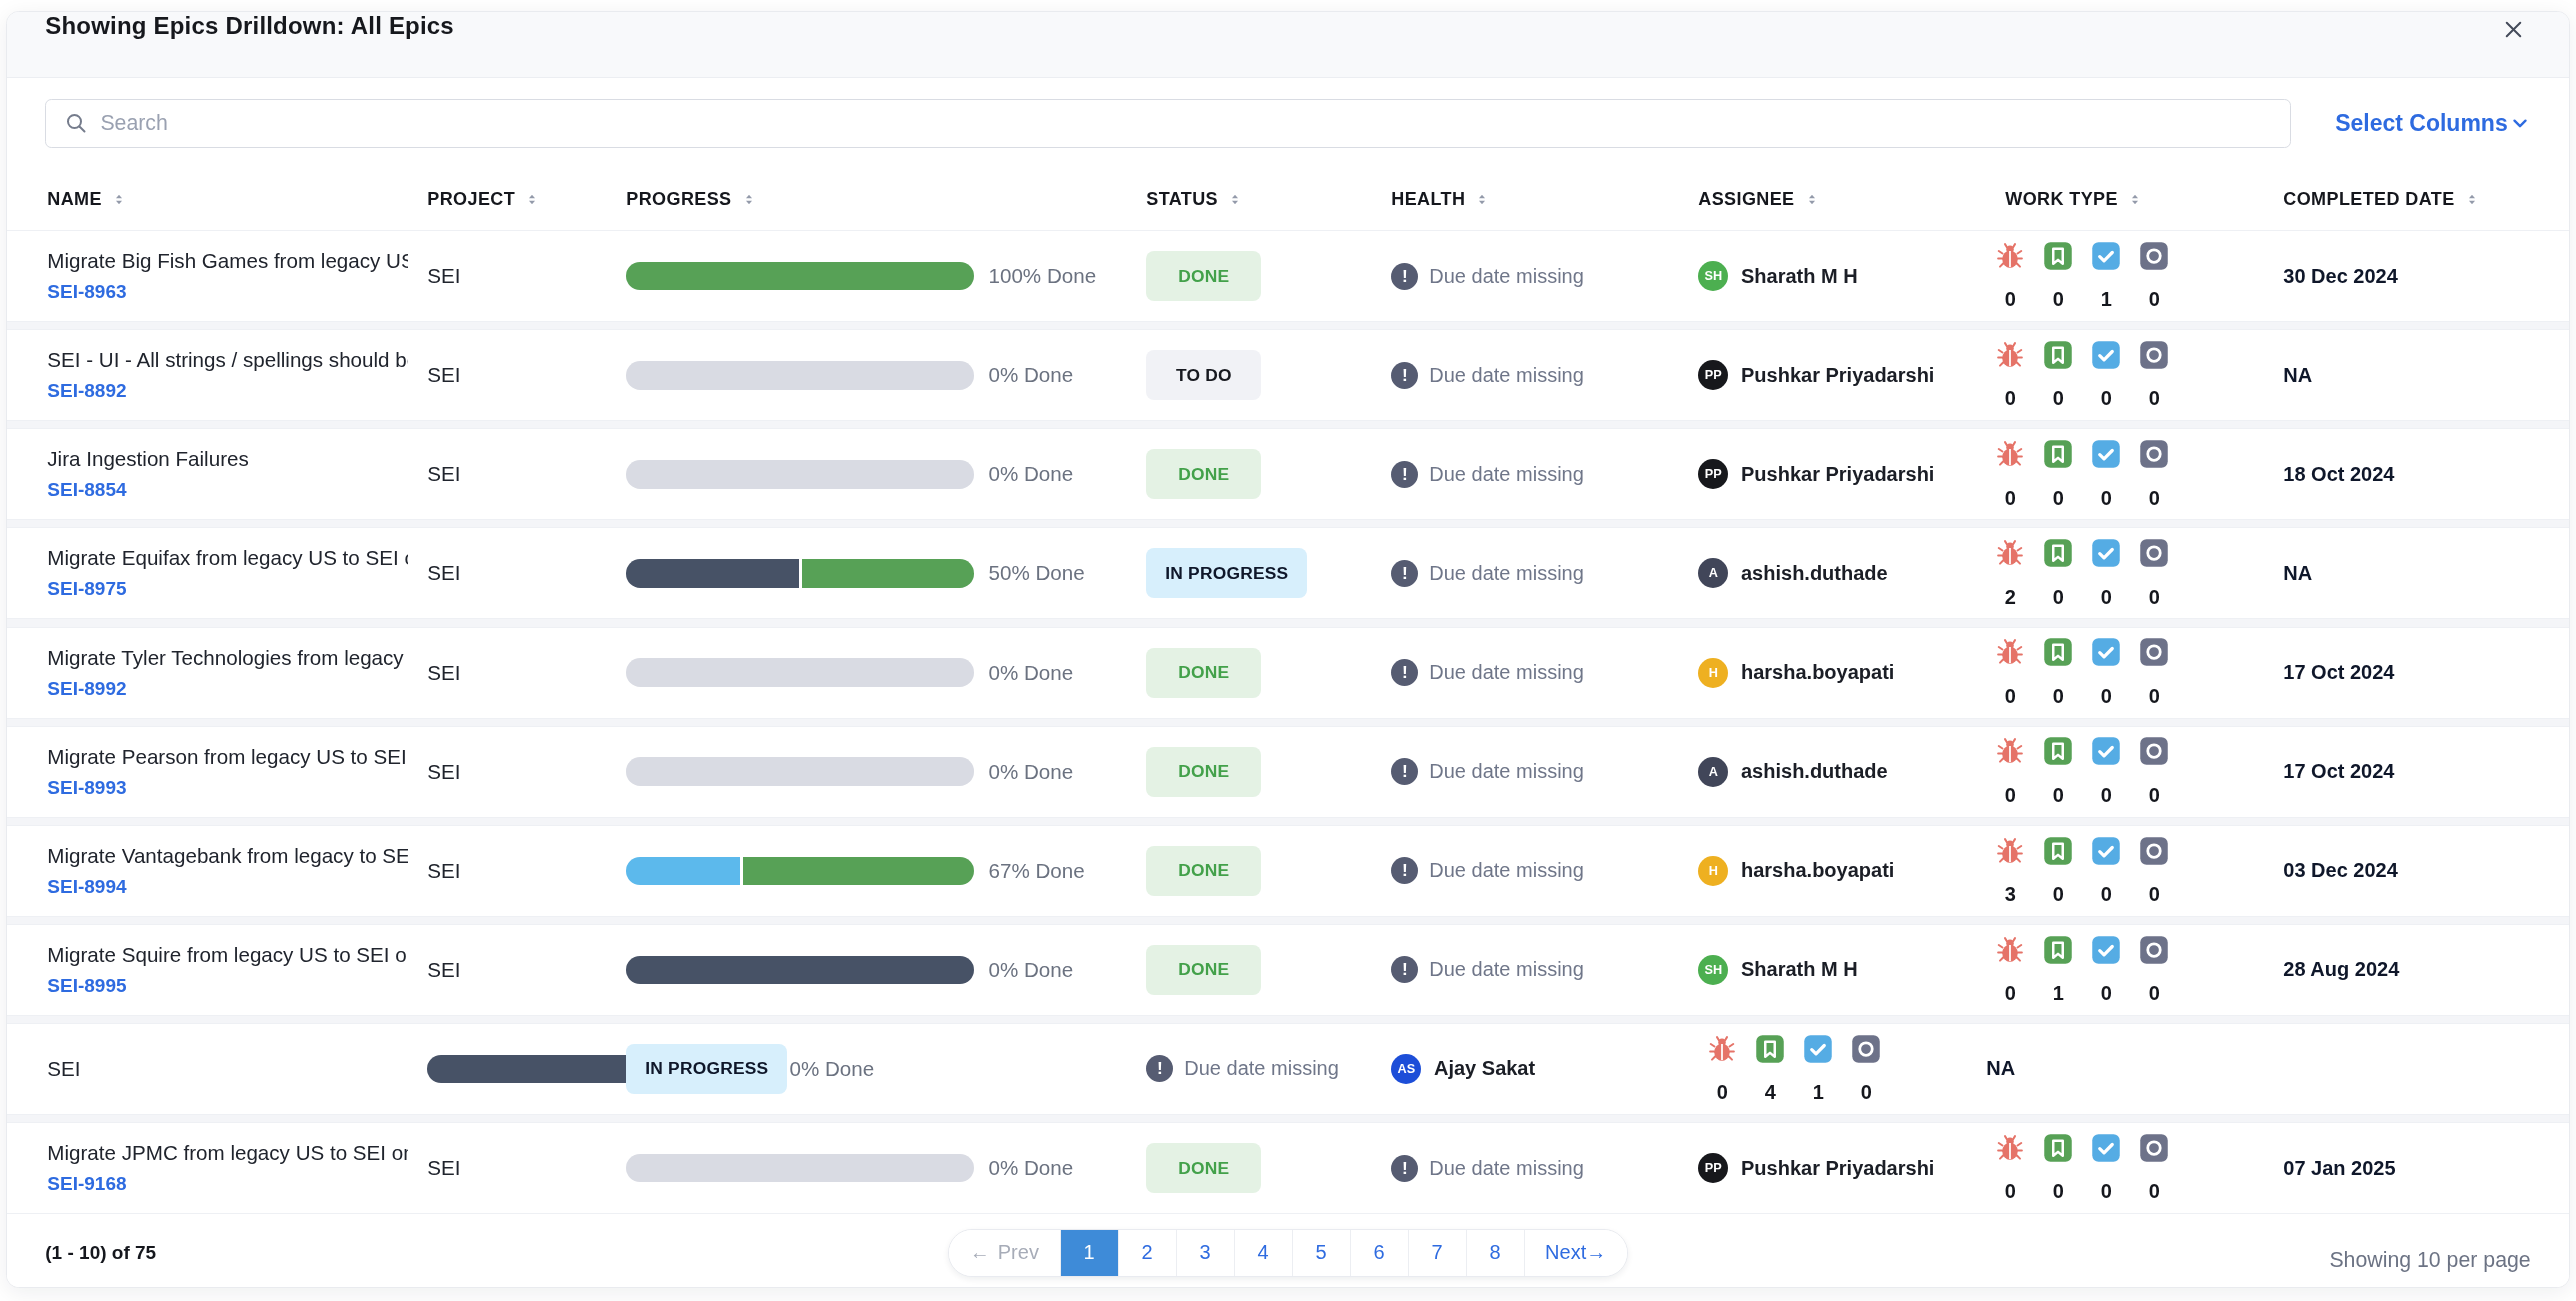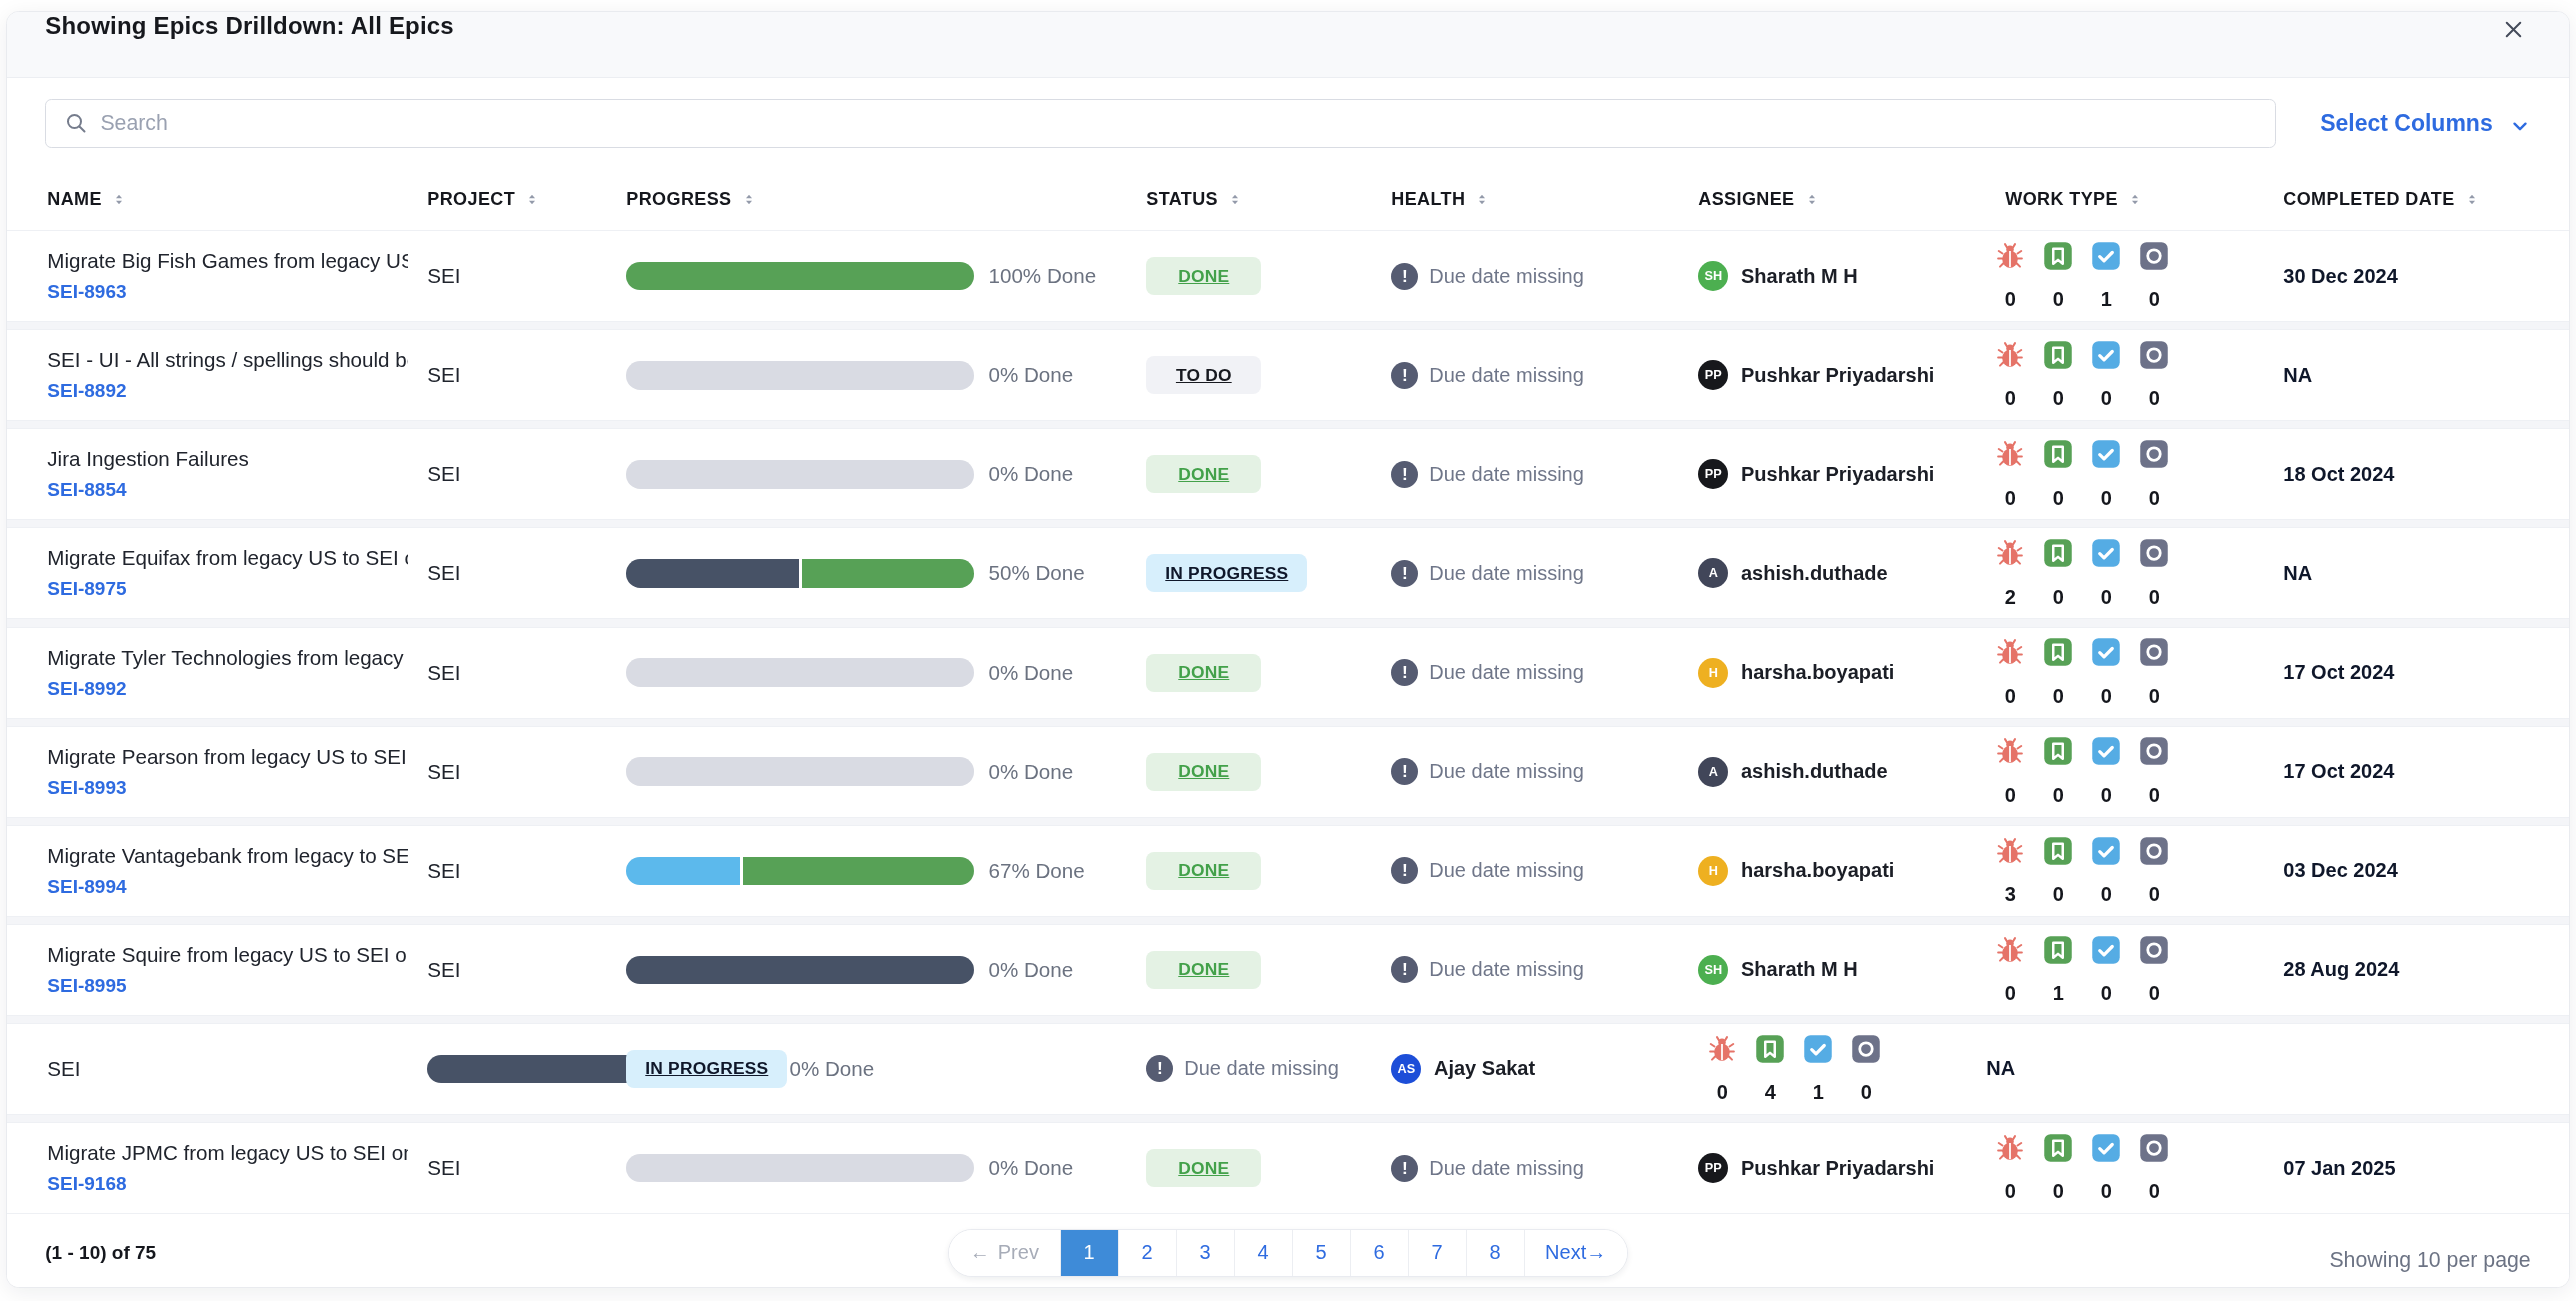--- a/index.html
+++ b/index.html
@@ -17,21 +17,21 @@
   .close-btn { margin-left: auto; width: 35px; height: 35px; display: flex; align-items: center;
     justify-content: center; cursor: pointer; background: none; border: none; }
 
   
   .toolbar { display: flex; align-items: center; padding: 20.6px 38px 20.6px 38px; }
   .search-box { flex: 1; height: 49px; border: 1.6px solid #d9dce3; border-radius: 6.3px;
     display: flex; align-items: center; padding: 0 17.4px; gap: 12.7px; background: #fff; margin-right: 44px; }
   .search-box input { border: none; outline: none; flex: 1; font-size: 21.3px;
     font-family: "Liberation Sans", sans-serif; color: #30343f; background: transparent; }
   .search-box input::placeholder { color: #9aa1b1; }
-  .select-columns { display: flex; align-items: flex-end; gap: 16px; color: #2e6be0;
+  .select-columns { display: flex; align-items: center; gap: 1px; color: #2e6be0;
     font-size: 23px; font-weight: 700; cursor: pointer; background: none; border: none;
     font-family: "Liberation Sans", sans-serif; }
 
   
   .grid { display: grid; align-items: center; padding-left: 40px;
     grid-template-columns: 380px 199px 520px 245px 307px 288px 297px 1fr; }
 
   
   .thead { height: 62px; flex: 0 0 62px; }
   .hcell { display: flex; align-items: center; gap: 11px; cursor: pointer; }
@@ -50,22 +50,22 @@
     color: #2e6be0; cursor: pointer; text-decoration: none; }
   .cell-project { font-size: 20.6px; color: #20242d; }
 
   .cell-progress { display: flex; align-items: center; gap: 14.2px; }
   .pbar { width: 348px; height: 28.5px; border-radius: 14.2px; overflow: hidden;
     display: flex; gap: 3.2px; flex: 0 0 348px; }
   .pseg { height: 100%; }
   .plabel { font-size: 20.6px; color: #6b7280; white-space: nowrap; }
 
   .badge { display: inline-flex; align-items: center; justify-content: center;
-    min-width: 115px; height: 38px; padding: 0 19px; border-radius: 8px;
-    font-size: 17.4px; font-weight: 700; letter-spacing: 0.2px; text-decoration: underline; }
+    min-width: 115px; height: 50px; padding: 0 19px; border-radius: 8px;
+    font-size: 17.4px; font-weight: 700; letter-spacing: 0.2px; }
   .badge-done { background: #e4f2e4; color: #43a14a; }
   .badge-inprogress { background: #d7effc; color: #0f172a; }
   .badge-todo { background: #f1f2f6; color: #17191f; }
 
   .cell-health { display: flex; align-items: center; gap: 11px; }
   .health-ico { width: 27px; height: 27px; border-radius: 50%; background: #565c72;
     color: #fff; font-size: 17.4px; font-weight: 700; display: flex; align-items: center;
     justify-content: center; flex: 0 0 27px; }
   .health-text { font-size: 20px; font-weight: 500; color: #6f7689; }
 

